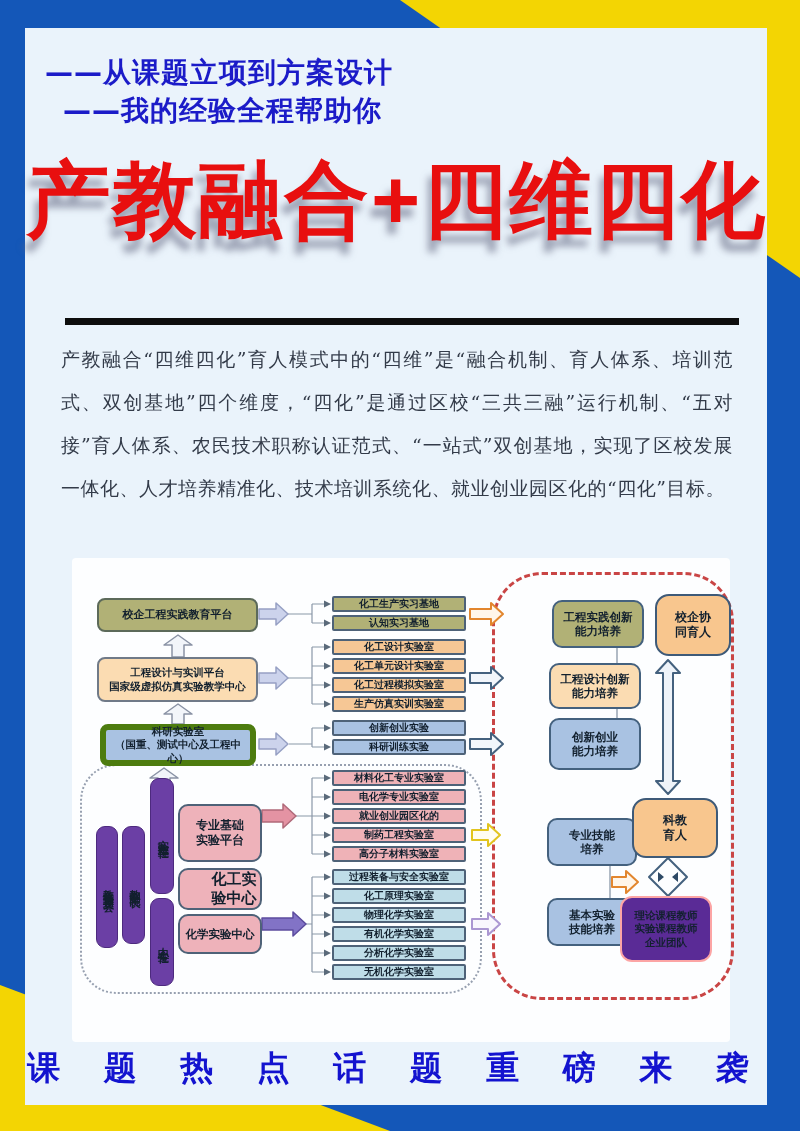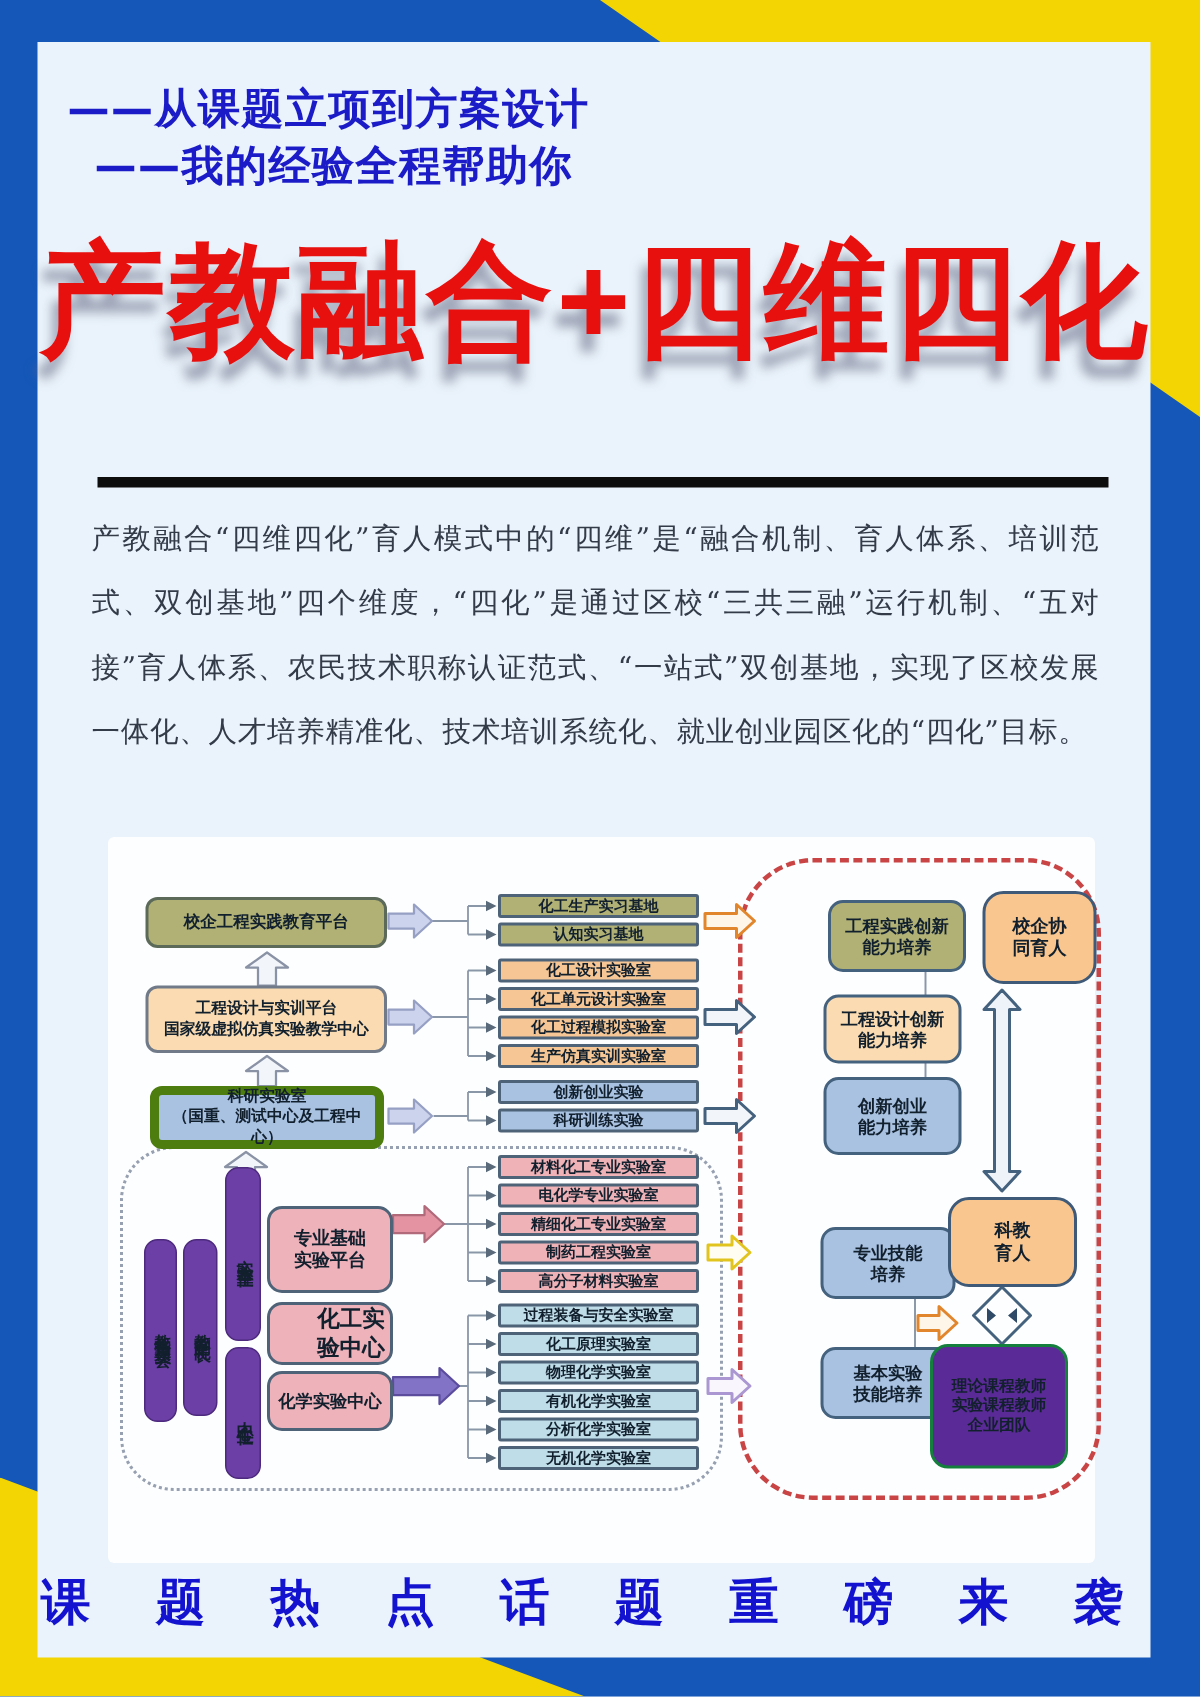--- a/index.html
+++ b/index.html
@@ -49,21 +49,21 @@
   .gE{background:#bfdde8;}
   
   .cap{border:2.5px solid #44617e;border-radius:10px;font-size:11.5px;margin-left:44px;}
   .R1{left:436px;top:42px;width:92px;height:48px;background:#b1b176;}
   .R2{left:433px;top:105px;width:92px;height:46px;background:#fbdcb2;}
   .R3{left:433px;top:160px;width:92px;height:52px;background:#a9c2e2;}
   .R4{left:431px;top:260px;width:90px;height:48px;background:#a9c2e2;}
   .R5{left:431px;top:340px;width:90px;height:48px;background:#a9c2e2;}
   .FR1{left:558px;top:36px;width:76px;height:62px;background:#f8c68e;border:2.5px solid #3e5a78;border-radius:14px;font-size:12px;margin-left:25px;}
   .FR2{left:560px;top:240px;width:86px;height:60px;background:#f8c68e;border:2.5px solid #3e5a78;border-radius:14px;font-size:12px;}
-  .team{left:548px;top:338px;width:92px;height:83px;background:#5a2b96;border:2px solid #15803d;border-radius:12px;
+  .team{left:548px;top:338px;width:92px;height:66px;background:#5a2b96;border:2px solid #fca5a5;border-radius:12px;
     font-size:10.5px;color:#ffd900;}
   
   .vman{background:#6b3fa5;border:1.5px solid #4d2a7e;border-radius:9px;color:#3d0d1e;
     font-size:11px;writing-mode:vertical-rl;letter-spacing:2px;justify-content:center;}
   .P1{left:24px;top:268px;width:22px;height:122px;}
   .P2{left:50px;top:268px;width:23px;height:118px;}
   .P3{left:78px;top:220px;width:24px;height:116px;}
   .P4{left:78px;top:340px;width:24px;height:88px;}
   
   .pk{left:106px;width:84px;background:#eeb2ba;border:2.5px solid #4e6278;border-radius:10px;}
@@ -149,21 +149,21 @@
     <div class="box mid gA" style="top:38px">化工生产实习基地</div>
     <div class="box mid gA" style="top:57px">认知实习基地</div>
     <div class="box mid gB" style="top:81px">化工设计实验室</div>
     <div class="box mid gB" style="top:100px">化工单元设计实验室</div>
     <div class="box mid gB" style="top:119px">化工过程模拟实验室</div>
     <div class="box mid gB" style="top:138px">生产仿真实训实验室</div>
     <div class="box mid gC" style="top:162px">创新创业实验</div>
     <div class="box mid gC" style="top:181px">科研训练实验</div>
     <div class="box mid gD" style="top:212px">材料化工专业实验室</div>
     <div class="box mid gD" style="top:231px">电化学专业实验室</div>
-    <div class="box mid gD" style="top:250px">精细化工专业实验室</div>
+    <div class="box mid gD" style="top:250px">就业创业园区化的</div>
     <div class="box mid gD" style="top:269px">制药工程实验室</div>
     <div class="box mid gD" style="top:288px">高分子材料实验室</div>
     <div class="box mid gE" style="top:311px">过程装备与安全实验室</div>
     <div class="box mid gE" style="top:330px">化工原理实验室</div>
     <div class="box mid gE" style="top:349px">物理化学实验室</div>
     <div class="box mid gE" style="top:368px">有机化学实验室</div>
     <div class="box mid gE" style="top:387px">分析化学实验室</div>
     <div class="box mid gE" style="top:406px">无机化学实验室</div>
 
     <div class="box cap R1">

